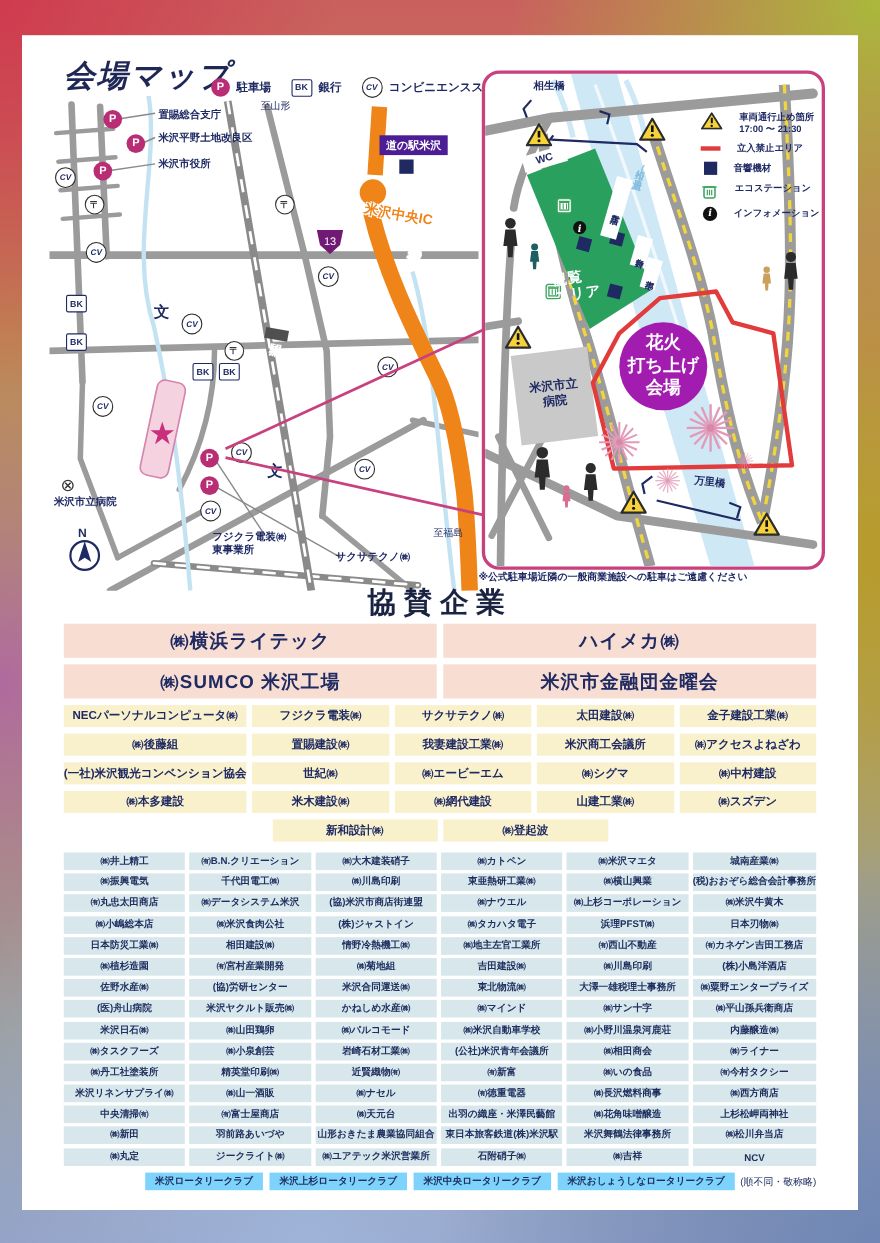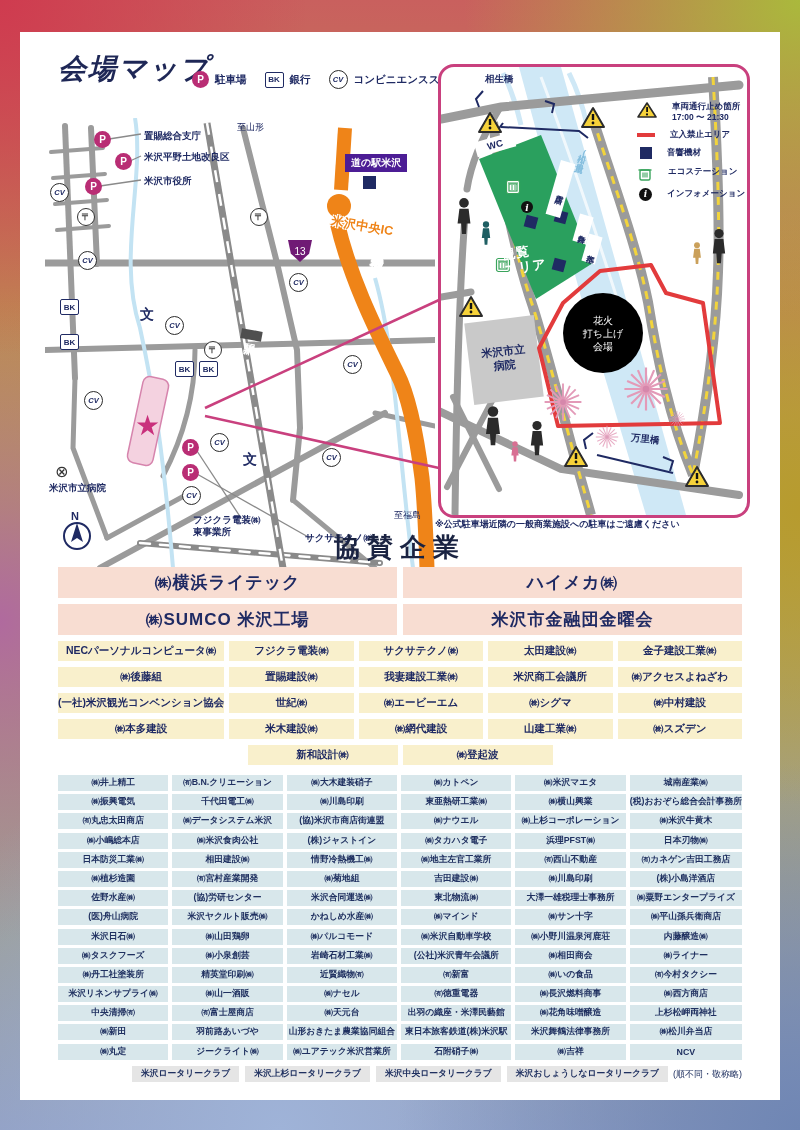--- a/index.html
+++ b/index.html
@@ -44,41 +44,41 @@
     font-size:17px;font-weight:bold;color:#1f2a63;letter-spacing:1px;}
   .t2{grid-template-columns:repeat(5,1fr);gap:6px 5px;}
   .t2>div,.t2b>div{background:#f9f0cc;height:20px;display:flex;align-items:center;justify-content:center;
     font-size:10.5px;font-weight:bold;color:#1f2a63;white-space:nowrap;overflow:visible;}
   .t2b{grid-template-columns:repeat(2,150px);gap:5px;justify-content:center;}
   .t3{grid-template-columns:repeat(6,1fr);gap:3.2px 4px;}
   .t3>div{background:#d8e7eb;height:16px;display:flex;align-items:center;justify-content:center;
     font-size:8.8px;font-weight:bold;color:#1f3060;white-space:nowrap;overflow:visible;}
   .t4wrap{display:flex;justify-content:center;gap:6px;}
   .t4wrap .grid{display:flex;gap:6px;}
-  .t4wrap .grid>div{background:#e5e5e5;height:16px;padding:0 9px;display:flex;align-items:center;
+  .t4wrap .grid>div{background:#7dd3fc;height:16px;padding:0 9px;display:flex;align-items:center;
     font-size:8.8px;font-weight:bold;color:#1f3060;white-space:nowrap;}
   .ordernote{font-size:9px;font-weight:normal;color:#1f3060;}
 </style>
 </head>
 <body>
 
 <div class="page">
 <div class="panel">
 
   <h1 class="abs map-title" style="left:38px;top:18px;margin:0;">会場マップ</h1>
   <div class="abs hlegend" style="left:172px;top:38px;">
     <span class="icon-p">P</span>
     <span>駐車場</span>
     <span class="icon-bk" style="margin-left:12px;">BK</span>
     <span>銀行</span>
     <span class="icon-cv" style="margin-left:12px;">CV</span>
     <span>コンビニエンスストア</span>
   </div>
 
-  <div class="leftmap" style="left:25px;top:55px;width:390px;height:450px;margin-top:31px;">
+  <div class="leftmap" style="left:25px;top:55px;width:390px;height:450px;">
     <svg width="390" height="450" viewBox="0 0 390 450" style="position:absolute;left:0;top:0;">
       <g stroke="#9b9b9b" fill="none" stroke-linecap="round">
         <path d="M20,8 L30,260" stroke-width="6"></path>
             <path d="M46,10 L52,146" stroke-width="6"></path>
         <path d="M6,34 L58,30" stroke-width="4"></path>
             <path d="M8,60 L60,56" stroke-width="4"></path>
         <path d="M10,86 L62,82" stroke-width="4"></path>
             <path d="M12,112 L64,108" stroke-width="4"></path>
         <path d="M0,145 H390" stroke-width="7"></path>
         <path d="M0,232 L390,222" stroke-width="6"></path>
@@ -278,21 +278,21 @@
 
     <span class="abs maplabel" style="left:44px;top:6px;">相生橋</span>
     <span class="abs maplabel" style="left:190px;top:366px;transform:rotate(6deg);">万里橋</span>
     <span class="abs whitebox" style="left:34px;top:70px;width:40px;height:15px;transform:rotate(-16deg);font-size:9.5px;">WC</span>
     <span class="abs whitebox vtext" style="left:112px;top:94px;width:15px;height:56px;transform:rotate(16deg);font-size:8px;">露店</span>
     <span class="abs vtext" style="left:130px;top:80px;height:62px;transform:rotate(16deg);color:#85bede;font-size:8.5px;font-weight:bold;">松川(最上川)</span>
     <span class="abs whitebox vtext" style="left:135px;top:148px;width:14px;height:28px;transform:rotate(16deg);font-size:8px;">舞台</span>
     <span class="abs whitebox vtext" style="left:144px;top:168px;width:14px;height:28px;transform:rotate(16deg);font-size:8px;">本部</span>
     <span class="abs" style="left:62px;top:178px;color:#fff;font-weight:bold;font-size:13px;line-height:1.15;white-space:pre-line;transform:rotate(-8deg);letter-spacing:1px;">観覧
 エリア</span>
-    <span class="abs" style="left:122px;top:226px;width:80px;height:80px;border-radius:50%;background:#000000;color:#fff;font-weight:normal;font-size:10px;line-height:1.3;display:flex;align-items:center;justify-content:center;text-align:center;white-space:pre-line;">花火
+    <span class="abs" style="left:122px;top:226px;width:80px;height:80px;border-radius:50%;background:#a21caf;color:#fff;font-weight:bold;font-size:16px;line-height:1.3;display:flex;align-items:center;justify-content:center;text-align:center;white-space:pre-line;">花火
 打ち上げ
 会場</span>
     <span class="abs maplabel" style="left:30px;top:278px;width:66px;text-align:center;font-size:11px;transform:rotate(-6deg);">米沢市立
 病院</span>
 
     <div class="abs" style="left:196px;top:34px;display:flex;flex-direction:column;gap:7px;">
       <div class="ilegend-row">
         <svg width="20" height="17">
               <polygon points="10,2 19,16 1,16" fill="#f6d23a" stroke="#2b2b2b" stroke-width="1.6" stroke-linejoin="round"></polygon>
               <rect x="9.2" y="6" width="1.8" height="5" fill="#111"></rect>

